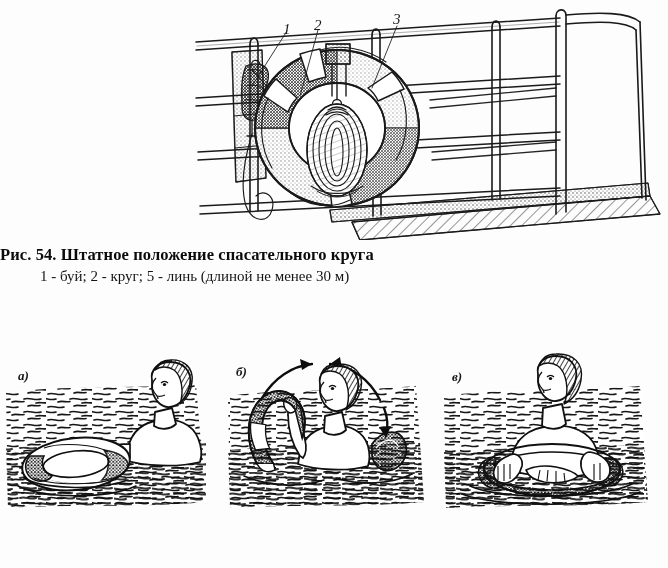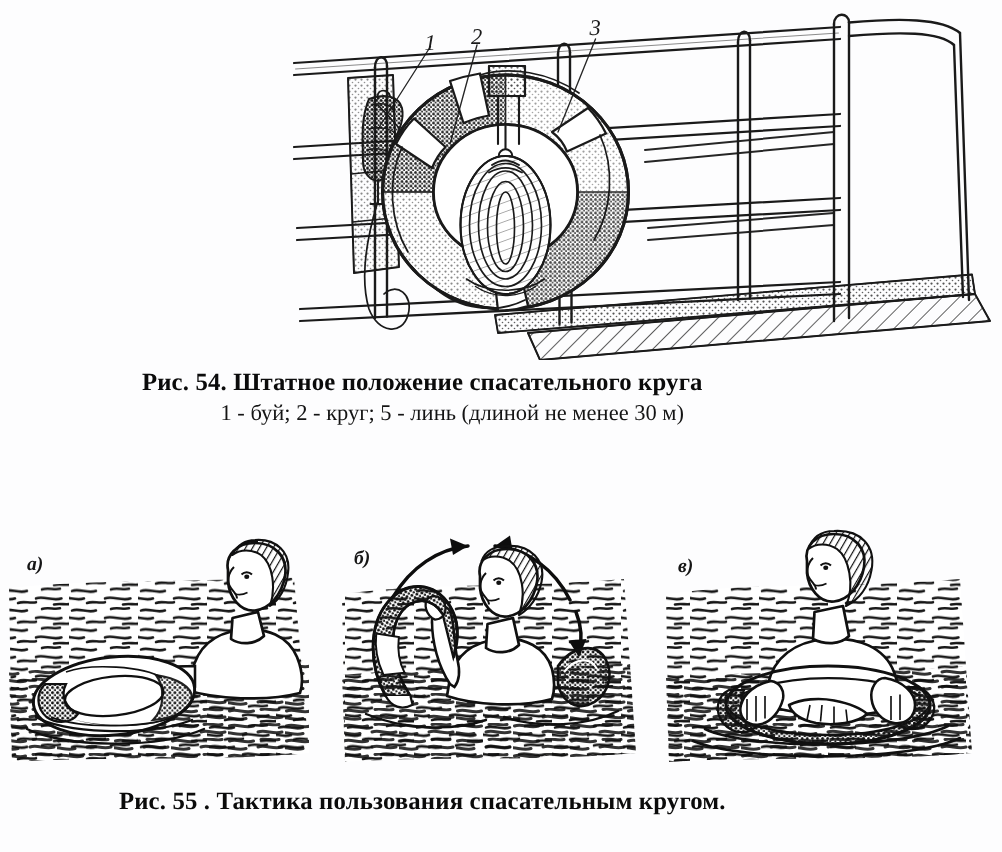--- a/index.html
+++ b/index.html
@@ -23,21 +23,21 @@
     position:absolute;
     font-family:"Liberation Serif","DejaVu Serif",serif;
     font-style:italic;
     font-size:15px;
     color:#1a1a1a;
     line-height:1;
     letter-spacing:0;
   }
 
   
-  .caption-block{position:absolute;left:0;width:563px;text-align:center;}
+  .caption-block{position:absolute;left:0;width:563px;}
   .cap-title{
     font-weight:bold;
     font-size:16.5px;
     letter-spacing:.1px;
     color:#0b0b0b;
     white-space:nowrap;
   }
   .cap-sub{
     font-size:15px;
     color:#141414;
@@ -465,17 +465,14 @@
           <path d="M462,142 C496,156 606,156 640,140"></path>
         </g>
       </g>
     </svg>
 
     <div class="panel-label" style="left:18px;top:17px;">а)</div>
     <div class="panel-label" style="left:236px;top:13px;">б)</div>
     <div class="panel-label" style="left:452px;top:18px;">в)</div>
   </div>
 
-  <div class="caption-block" style="top:524px;">
-    <div class="cap-title">Рис. 55 . Тактика пользования спасательным кругом.</div>
-  </div>
 
 </div>
 
 </body></html>

